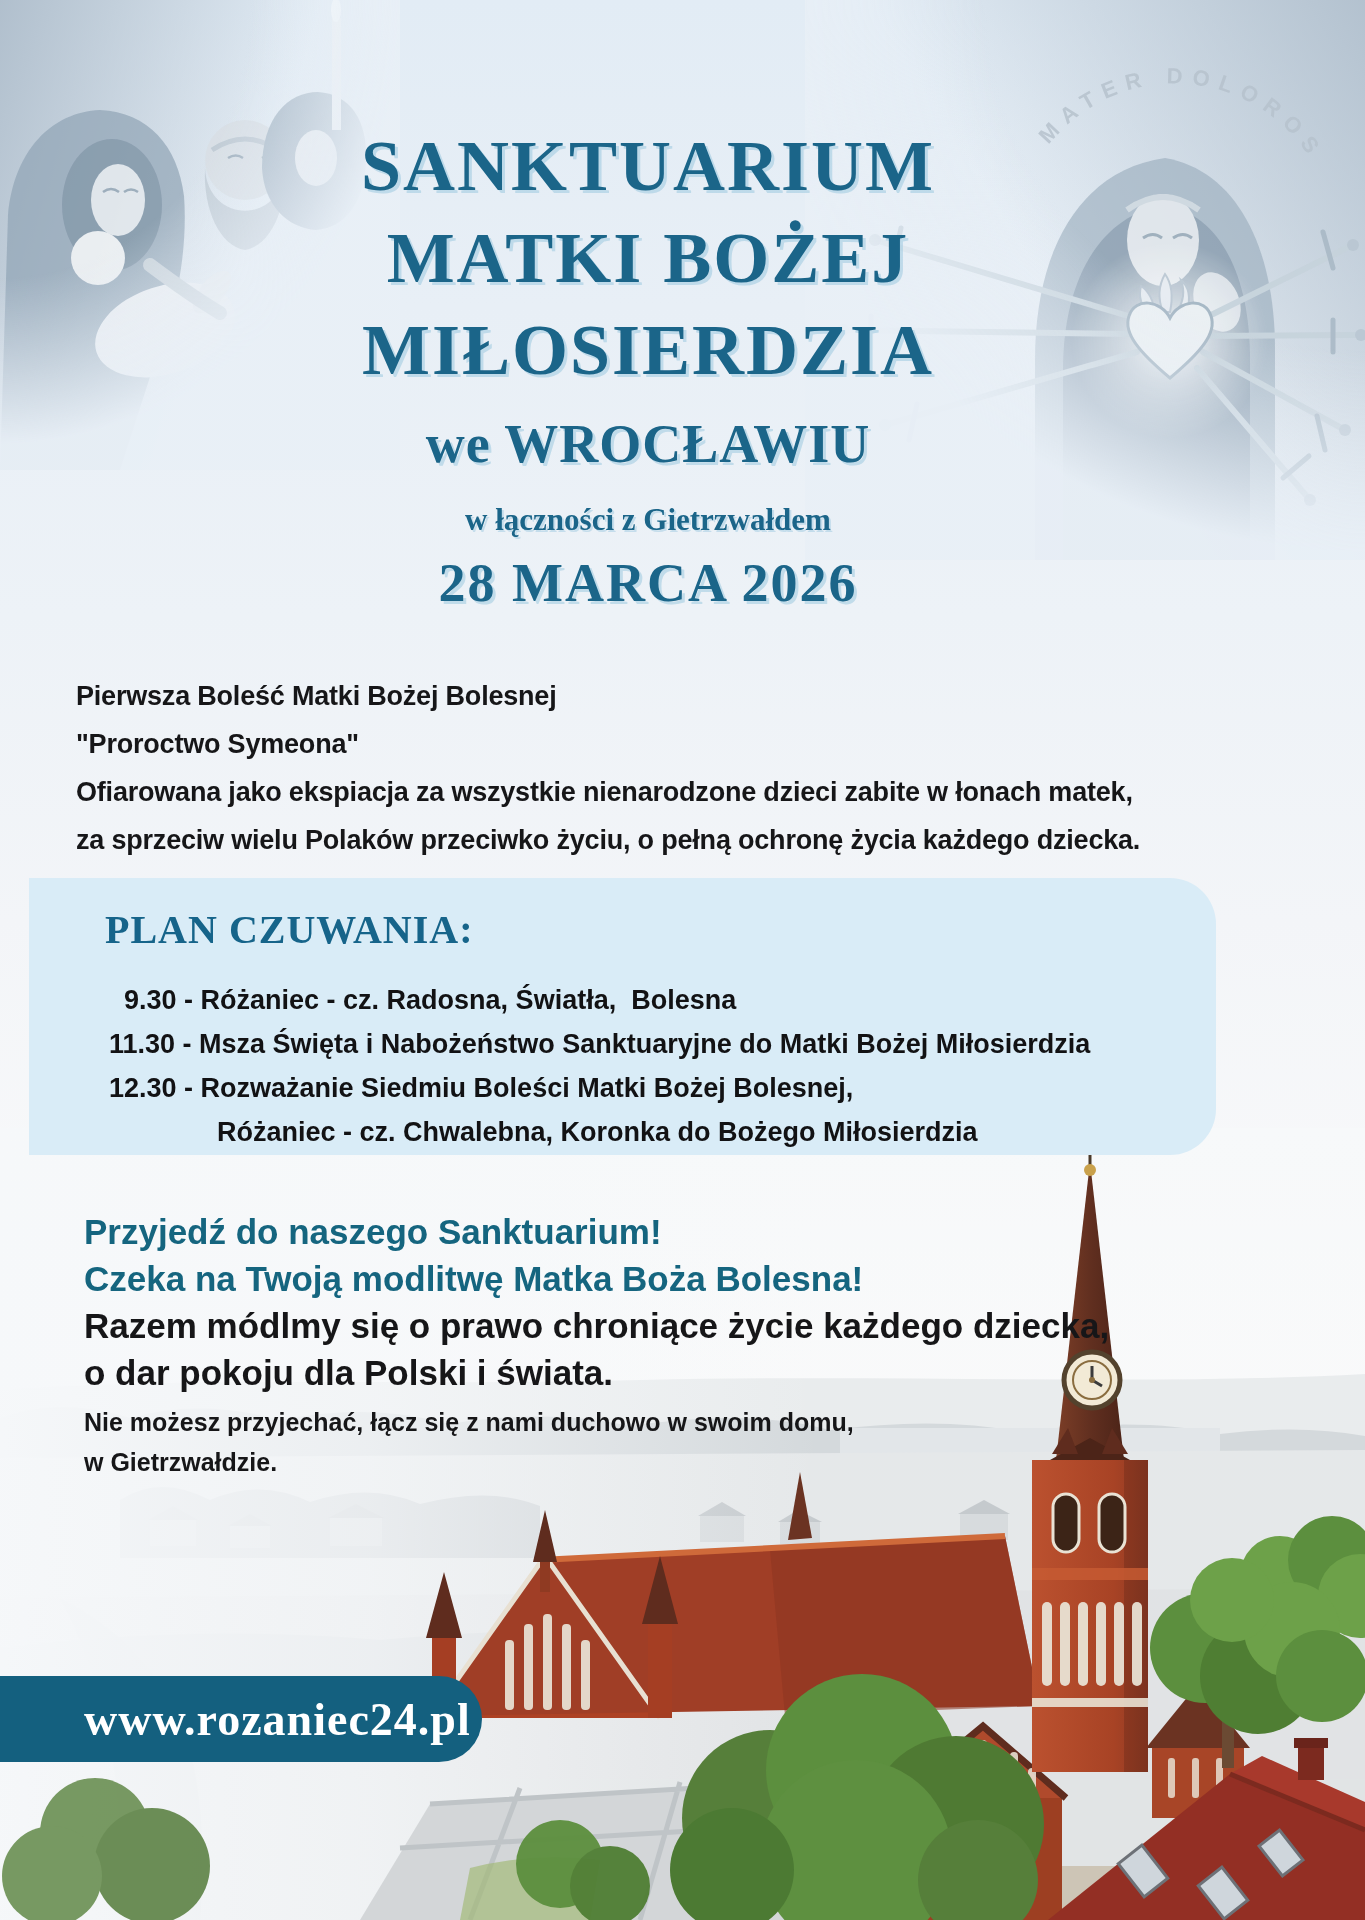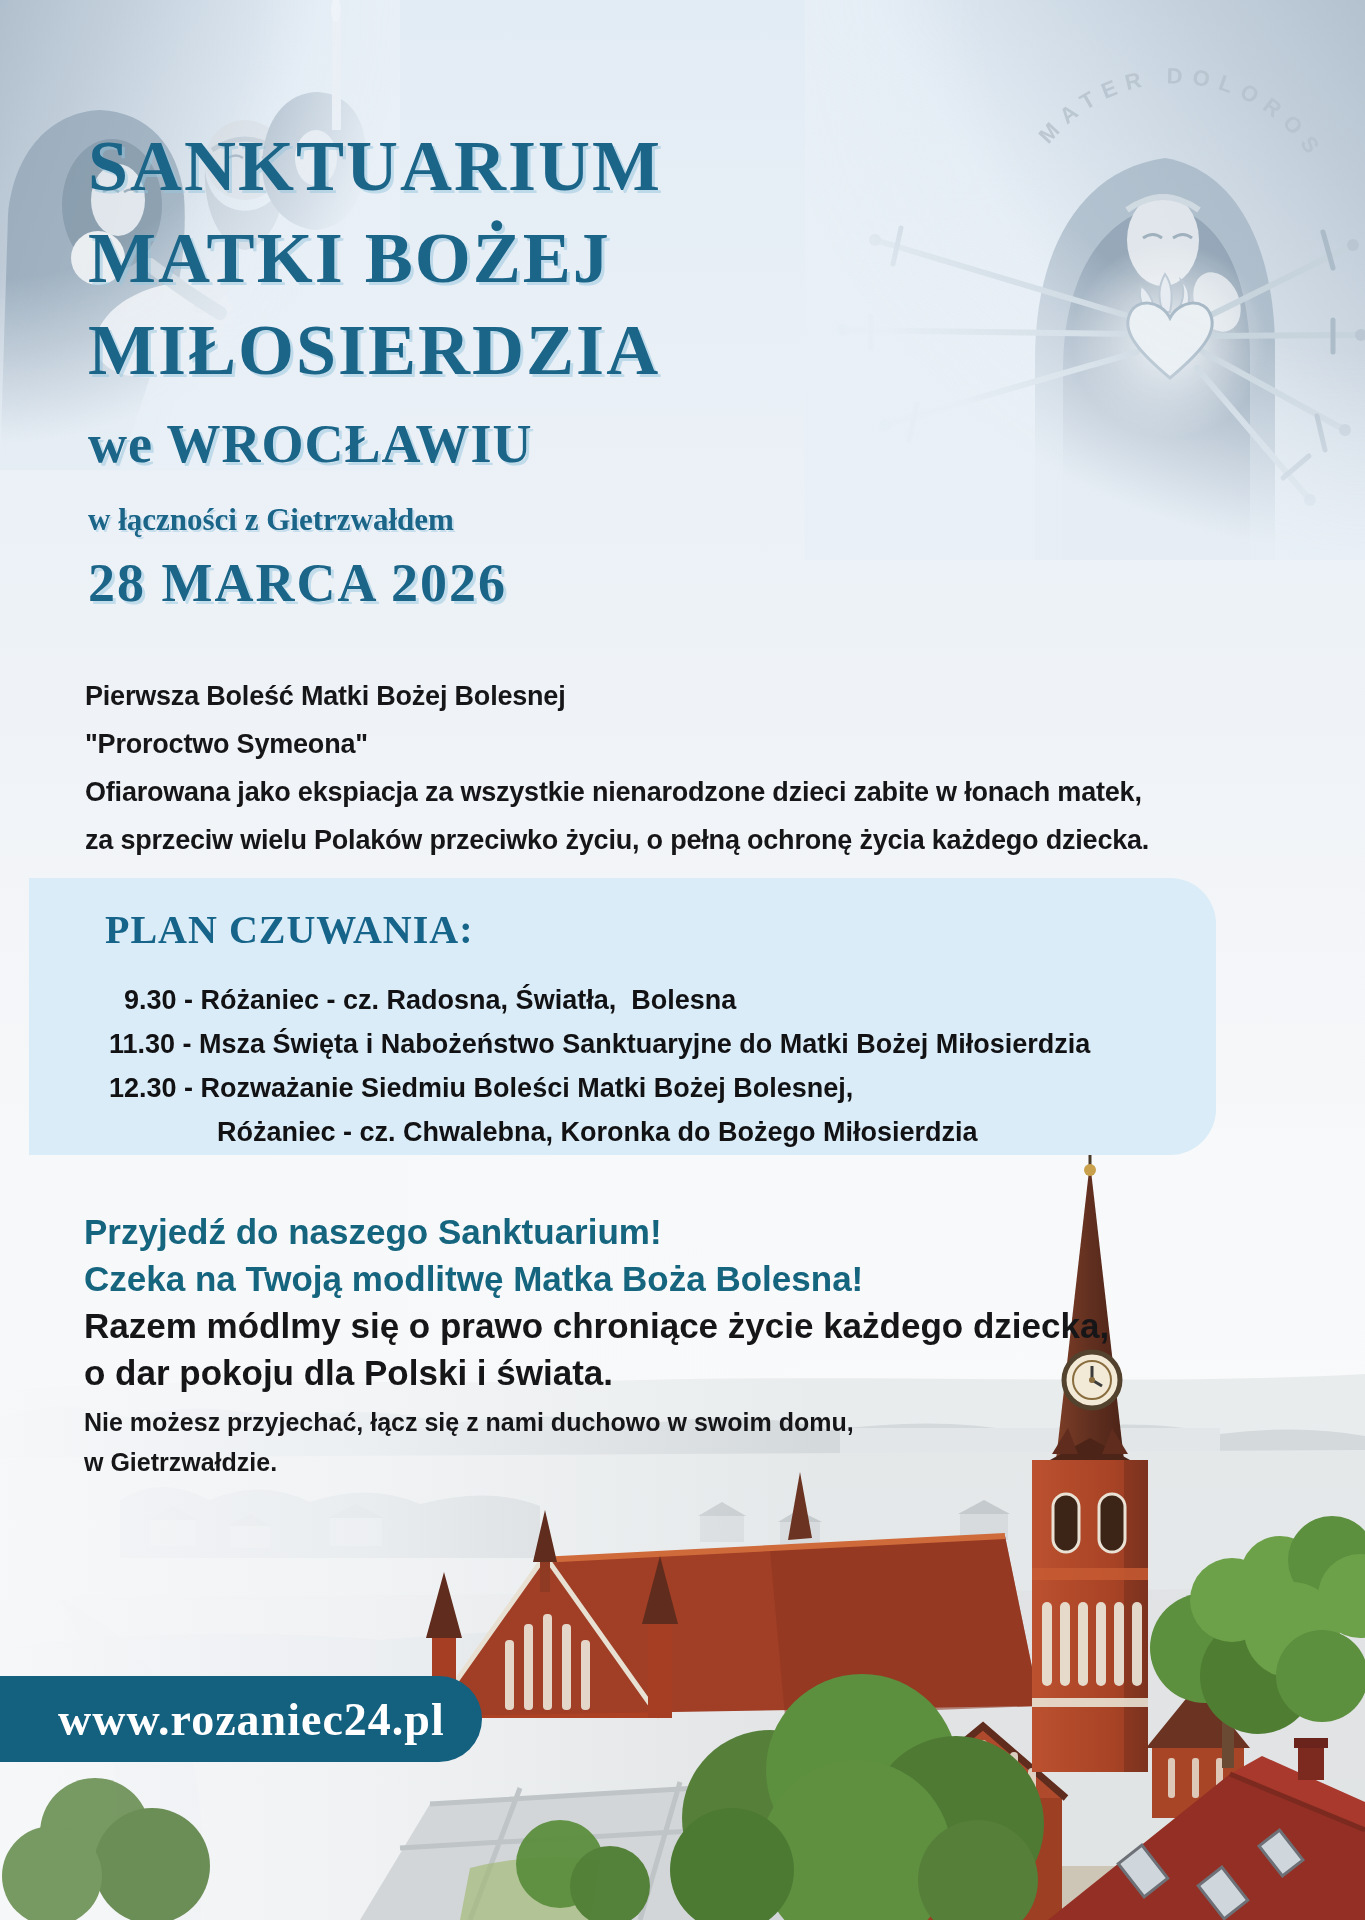--- a/index.html
+++ b/index.html
@@ -12,31 +12,31 @@
   
   .art-left{left:0;top:0;width:400px;height:470px;}
   .art-left .fade{left:0;top:0;width:400px;height:470px;
     background:radial-gradient(ellipse 125% 118% at 0% 0%, rgba(232,239,246,0) 50%, rgba(232,239,246,0.97) 80%);}
   .art-right{right:0;top:0;width:560px;height:560px;}
   .art-right .fade{left:0;top:0;width:560px;height:560px;
     background:radial-gradient(ellipse 130% 120% at 100% 0%, rgba(232,239,246,0) 52%, rgba(232,239,246,0.97) 82%);}
   
   .photo{left:0;top:1128px;width:1365px;height:792px;}
   
-  .title-block{left:88px;top:120px;width:1120px;color:#1b6589;}
+  .title-block{left:88px;top:120px;width:1120px;text-align:center;color:#1b6589;}
   .t-line{font-family:"Liberation Serif","DejaVu Serif",serif;font-weight:bold;font-size:72px;line-height:92px;
     letter-spacing:2px;text-shadow:3px 3px 0 rgba(150,198,222,0.5);}
   .t-sub{font-family:"Liberation Serif","DejaVu Serif",serif;font-weight:bold;font-size:54px;line-height:64px;
     margin-top:16px;letter-spacing:1px;text-shadow:3px 3px 0 rgba(150,198,222,0.5);}
   .t-tag{font-family:"Liberation Serif","DejaVu Serif",serif;font-weight:bold;font-size:31px;line-height:40px;
     margin-top:24px;text-shadow:2px 2px 0 rgba(150,198,222,0.45);}
   .t-date{font-family:"Liberation Serif","DejaVu Serif",serif;font-weight:bold;font-size:54px;line-height:62px;
     margin-top:12px;letter-spacing:2px;text-shadow:3px 3px 0 rgba(150,198,222,0.5);}
   
-  .intro{left:85px;top:672px;width:1270px;color:#161618;font-weight:bold;font-size:27px;line-height:48px;letter-spacing:-0.2px;}
+  .intro{left:76px;top:672px;width:1270px;color:#161618;font-weight:bold;font-size:27px;line-height:48px;letter-spacing:-0.2px;}
   .intro div{white-space:nowrap;}
   
   .plan-box{left:0;top:878px;width:1187px;height:277px;background:#d9ecf7;border-radius:0 46px 46px 0;margin-left:29px;}
   .plan-heading{position:absolute;left:76px;top:28px;font-family:"Liberation Serif","DejaVu Serif",serif;
     font-weight:bold;font-size:40px;color:#16648a;letter-spacing:1px;}
   .plan-lines{position:absolute;left:80px;top:100px;font-weight:bold;font-size:27px;line-height:44px;color:#121214;}
   .plan-line{white-space:pre;}
   .plan-line.indent{padding-left:108px;}
   
   .invite{left:84px;top:1208px;font-weight:bold;font-size:35px;line-height:47px;}
@@ -44,21 +44,21 @@
   .invite .dark{color:#161618;}
   .invite div{white-space:nowrap;}
   
   .remote{left:84px;top:1402px;font-weight:bold;font-size:25px;line-height:40px;color:#161618;}
   .remote div{white-space:nowrap;}
   
   .meditation{left:84px;top:1528px;font-family:"Liberation Serif","DejaVu Serif",serif;
     font-weight:bold;font-size:38px;line-height:48px;color:#16648a;}
   
   .banner{left:0;top:1676px;width:482px;height:86px;background:#14607f;border-radius:0 44px 44px 0;
-    display:flex;align-items:center;box-sizing:border-box;padding-left:58px;}
+    display:flex;align-items:center;box-sizing:border-box;padding-left:84px;}
   .banner span{font-family:"Liberation Serif","DejaVu Serif",serif;font-weight:bold;font-size:46px;color:#ffffff;letter-spacing:1px;}
 </style>
 </head>
 <body>
 
 <div class="poster">
 
   <div class="abs art-left">
     <svg width="400" height="470" viewBox="0 0 400 470">
       <defs>

